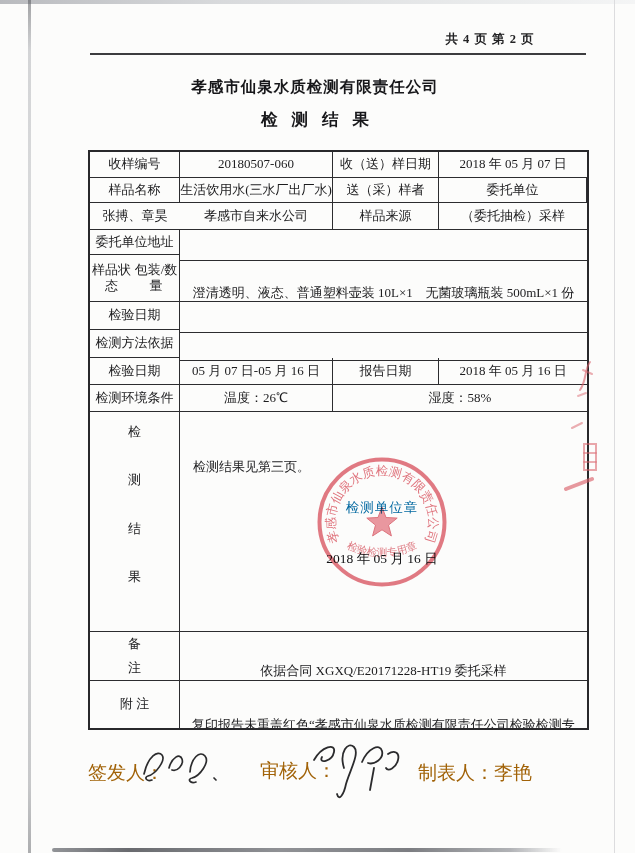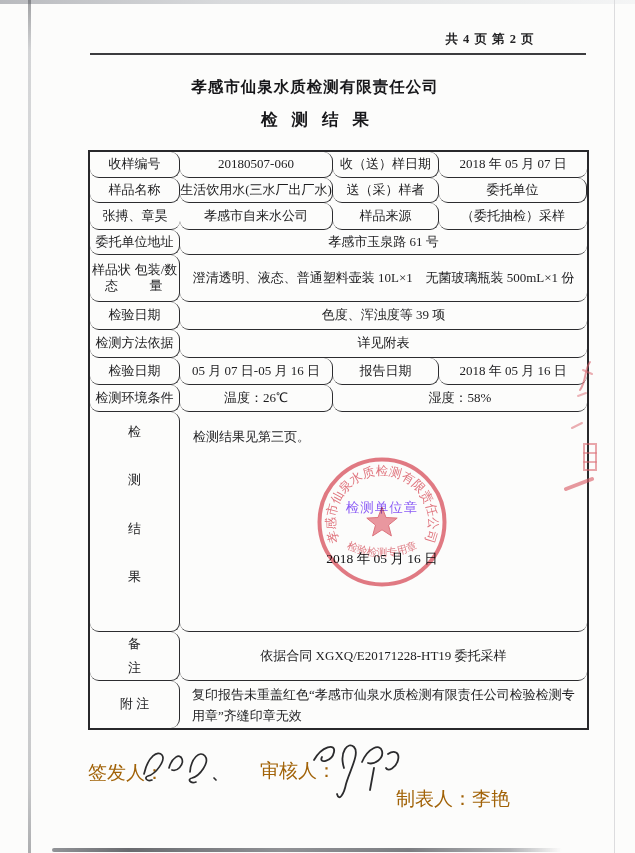--- a/index.html
+++ b/index.html
@@ -28,35 +28,35 @@
   .report-title{position:absolute;top:109px;left:0;width:644px;text-align:center;
     font-size:16.5px;font-weight:700;letter-spacing:14px;color:#17171a;}
 
   
   .tbl{position:absolute;left:88px;top:150px;width:497px;
     display:grid;grid-template-columns:90px 153px 106px 148px;
     grid-template-rows:26px 25px 27px 25px 47px 28px 28px 27px 27px 220px 49px 47px;
     border:2px solid #28282b;background:transparent;font-size:13px;}
   .c{border-right:1.5px solid #2c2c2f;border-bottom:1.5px solid #2c2c2f;
     display:flex;align-items:center;justify-content:center;text-align:center;
-    line-height:1.25;overflow:hidden;box-sizing:border-box;border-radius:9px;}
+    line-height:1.25;overflow:hidden;box-sizing:border-box;}
   .c.lastcol{border-right:none;}
   .c.lastrow{border-bottom:none;}
   .s2{grid-column:span 2;}
-  .s3{grid-column:span 3;}
+  .s3{grid-column:span 3;margin-top:30px;}
   .stack{flex-direction:row;justify-content:space-evenly;}
   .vert{flex-direction:column;justify-content:space-between;padding:12px 0 46px 0;}
   .vert2{flex-direction:column;gap:7px;}
   .blockcell{display:block;position:relative;text-align:left;}
   .note{position:absolute;left:13px;top:17px;font-size:13px;}
   .wrapcell{display:block;text-align:left;padding:3px 10px 0 12px;line-height:21px;}
 
   
   .stamp-overlay-label{position:absolute;left:312px;top:499px;width:140px;text-align:center;
-    font-size:13.5px;color:#8b5cf6;z-index:2;letter-spacing:1px;}
+    font-size:13.5px;color:#0369a1;z-index:2;letter-spacing:1px;}
   .stamp-overlay-date{position:absolute;left:300px;top:550px;width:164px;text-align:center;
     font-size:13.5px;color:#121214;z-index:2;}
   .stamp-svg{position:absolute;left:312px;top:452px;z-index:3;mix-blend-mode:multiply;opacity:.95;filter:blur(.3px);}
 
   
   .footer-label{position:absolute;font-size:19px;color:#a16207;}
   .sig-svg{position:absolute;z-index:2;}
   .seal-fragment-svg{position:absolute;left:556px;top:356px;z-index:1;opacity:.85;}
 </style>
 </head>
@@ -180,17 +180,17 @@
   <svg class="sig-svg" style="left:308px;top:738px;" width="100" height="72" viewBox="0 0 100 72">
     <g stroke="#2b2b2d" fill="none" stroke-width="1.8" stroke-linecap="round">
       <path d="M6 22 C14 8 28 5 26 14 C24 24 10 26 14 19"></path>
       <path d="M36 30 C31 14 40 3 46 9 C52 15 42 32 38 46 C36 56 31 64 29 56"></path>
       <path d="M54 24 C60 10 72 5 74 13 C76 21 66 27 60 25"></path>
       <path d="M80 16 C86 12 92 14 90 22 C88 30 80 34 78 30"></path>
       <path d="M66 30 L62 52"></path>
     </g>
   </svg>
 
-  <div class="footer-label" style="left:396px;top:760px;margin-top:26px;">
+  <div class="footer-label" style="left:418px;top:760px;">
     <span>制表人：</span><span>李艳</span>
   </div>
 
 </div>
 
 </body></html>

